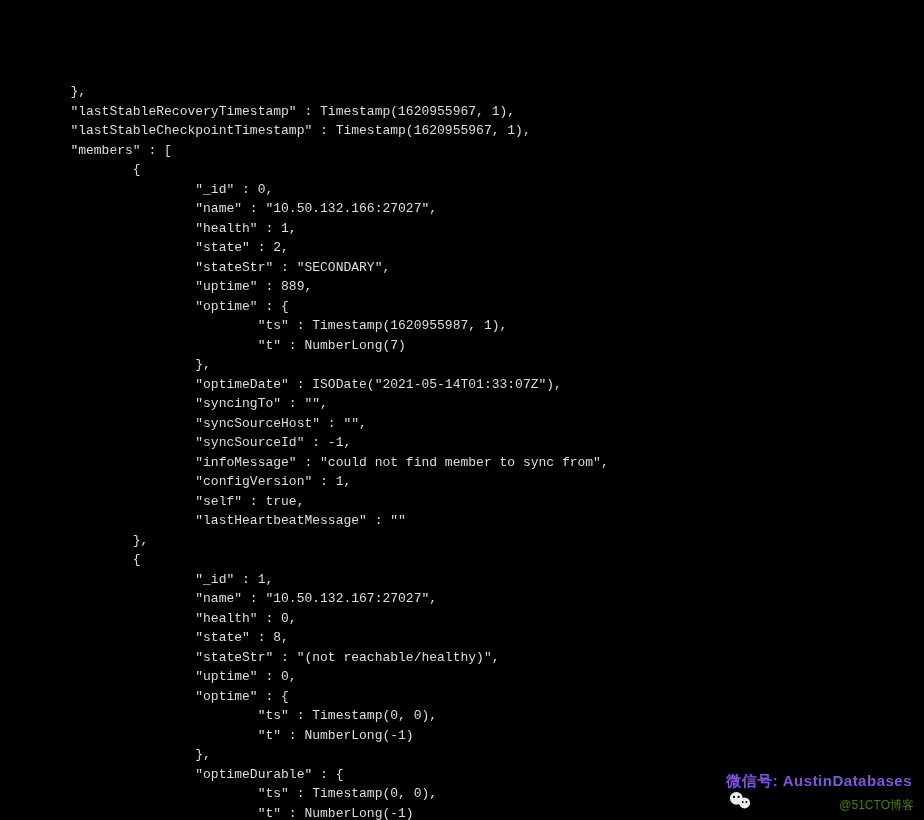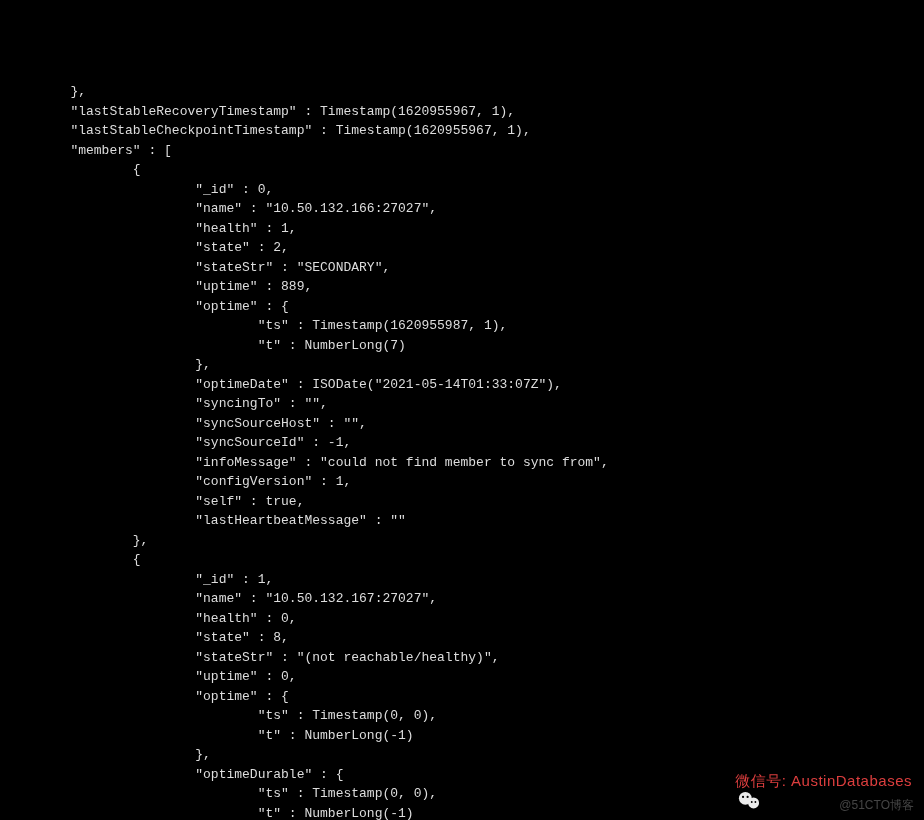--- a/index.html
+++ b/index.html
@@ -27,31 +27,31 @@
       align-items: center;
       gap: 6px;
       opacity: 0.92;
     }
     .wechat-icon {
       width: 22px;
       height: 18px;
       display: inline-block;
     }
     .wechat-label {
-      color: #ef4444;
+      color: #8b5cf6;
       font-family: "Microsoft YaHei", "PingFang SC", sans-serif;
       font-size: 15px;
-      font-weight: 400;
+      font-weight: 700;
       letter-spacing: 0.5px;
     }
     .blog-watermark {
       position: absolute;
       right: 10px;
       bottom: 6px;
-      color: #737373;
+      color: #84cc16;
       font-family: "Microsoft YaHei", sans-serif;
       font-size: 12px;
       opacity: 0.6;
     }
   </style>
 </head>
 <body>
 
 
 

